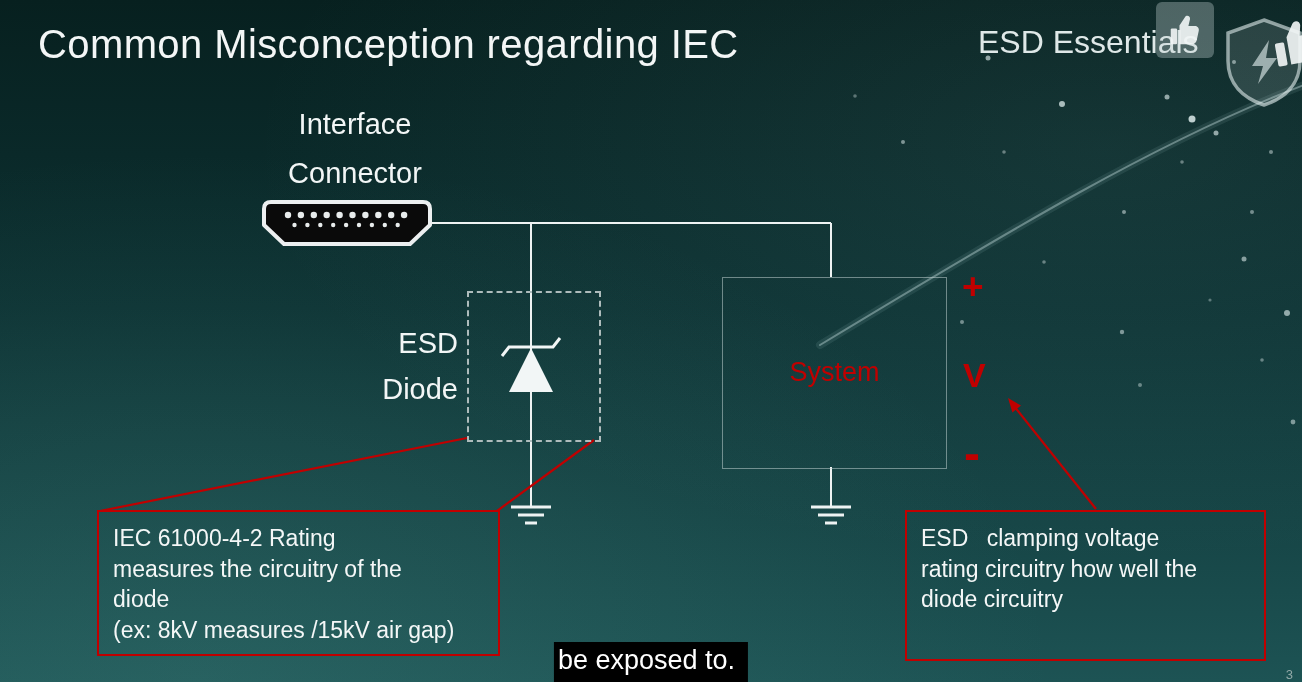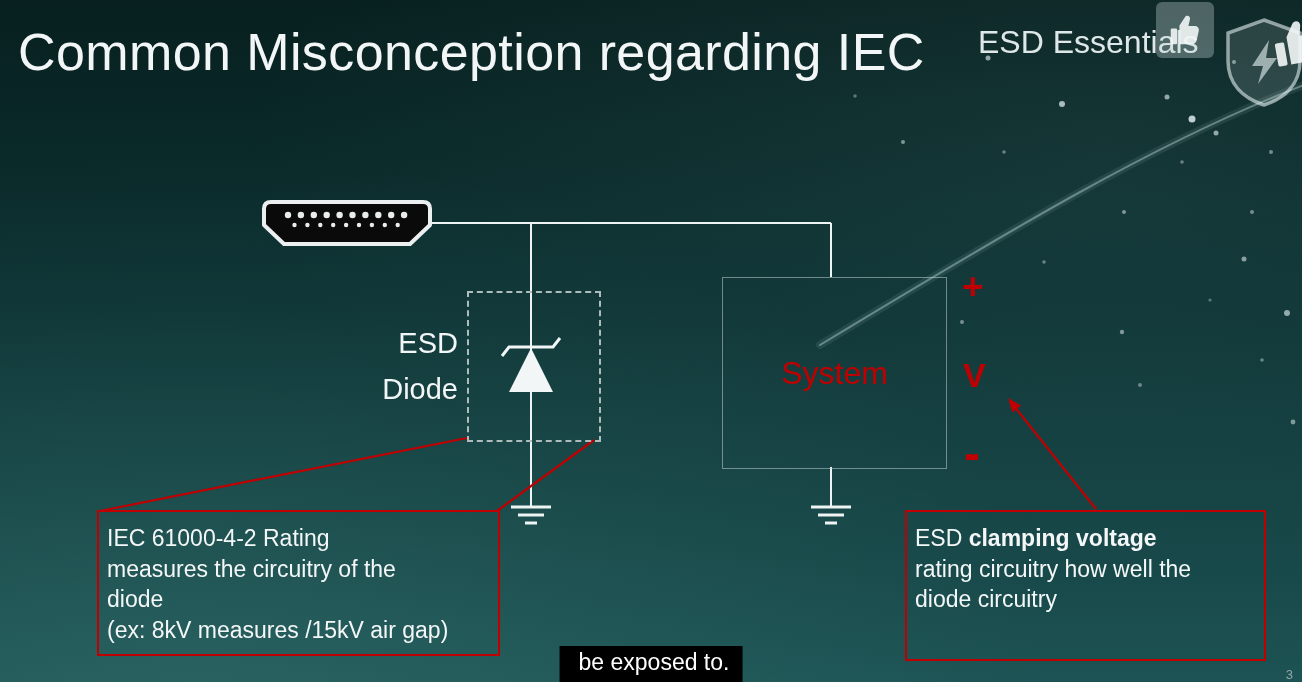--- a/index.html
+++ b/index.html
@@ -18,50 +18,50 @@
   .swoosh{stroke:rgba(215,238,238,0.38);stroke-width:2;fill:none;stroke-linecap:round;}
   .swoosh-glow{stroke:rgba(190,230,230,0.10);stroke-width:8;fill:none;stroke-linecap:round;}
   .star{fill:#eaf6f6;}
   .wire{stroke:#eef3f3;stroke-width:2;fill:none;}
   .gnd{stroke:#eef3f3;stroke-width:3;}
   .whitefill{fill:#f2f6f6;}
   .zener{stroke:#f2f6f6;stroke-width:3;fill:none;}
   .redline{stroke:var(--accent-red,#c00000);stroke-width:2.2;fill:none;}
   .redfill{fill:var(--accent-red,#c00000);}
 
-  .title{left:18px;top:22px;font-size:52px;letter-spacing:0.4px;color:#f3f6f6;white-space:nowrap;}
+  .title{left:38px;top:22px;font-size:40px;letter-spacing:0.4px;color:#f3f6f6;white-space:nowrap;}
   .brand{left:978px;top:24px;font-size:32px;color:#dfe8e8;white-space:nowrap;}
   .like-box{left:1156px;top:2px;width:58px;height:56px;border-radius:6px;
     background:rgba(198,212,212,0.35);display:flex;align-items:center;justify-content:center;}
   .shield{left:1222px;top:16px;opacity:0.78;}
   .edge-icon{left:1270px;top:0px;opacity:0.9;transform:rotate(-10deg);}
 
   .conn-label{left:255px;top:100px;width:200px;text-align:center;font-size:29px;line-height:1.68;color:#f2f6f6;}
   .hdmi{left:261px;top:200px;}
 
   .dashed-box{left:467px;top:291px;width:130px;height:147px;border:2px dashed #aebcbc;}
   .esd-label{left:338px;top:320px;width:120px;text-align:right;font-size:29px;line-height:1.6;color:#f2f6f6;}
 
   .system-box{left:722px;top:277px;width:223px;height:190px;border:1px solid rgba(190,205,205,0.55);
     display:flex;flex-direction:column;align-items:center;justify-content:center;}
-  .system-box div{color:var(--accent-red,#c00000);font-size:32px;line-height:1.4;}
+  .system-box div{color:var(--accent-red,#c00000);font-size:27px;line-height:1.4;}
 
   .vmark{color:var(--accent-red,#c00000);font-weight:bold;}
   .v-plus{left:962px;top:266px;font-size:37px;}
   .v-v{left:963px;top:356px;font-size:34px;}
   .v-minus{left:964px;top:426px;font-size:48px;}
 
   .callout{border:2px solid var(--accent-red,#c00000);color:#f4f7f7;font-size:23px;line-height:1.33;
-    padding:11px 8px;box-sizing:border-box;}
+    padding:11px 14px;box-sizing:border-box;}
   .callout-left{left:97px;top:510px;width:403px;height:146px;}
   .callout-right{left:905px;top:510px;width:361px;height:151px;}
-  .callout b{font-weight:bold;}
+  .callout b{font-weight:normal;margin-left:12px;}
 
   .caption{left:50%;bottom:0;transform:translateX(-50%);background:#000;color:#fff;
-    font-size:23px;padding:3px 13px 6px 19px;white-space:nowrap;}
+    font-size:27px;padding:3px 13px 6px 4px;white-space:nowrap;}
   .page-num{right:9px;bottom:0;font-size:13px;color:#92a9a8;}
 </style>
 </head>
 <body>
 
 <div class="stage">
 
   <svg class="decor" width="1302" height="682">
     <path class="swoosh-glow" d="M1304 85 C 1160 140, 1010 230, 820 345"></path>
     <path class="swoosh" d="M1304 85 C 1160 140, 1010 230, 820 345"></path>
@@ -139,20 +139,24 @@
   <svg class="abs shield" width="84" height="92" viewBox="0 0 84 92">
     <path d="M42 4 L78 17 V45 C78 68 63 82 42 89 C21 82 6 68 6 45 V17 Z" fill="rgba(240,248,248,0.16)" stroke="rgba(235,245,245,0.75)" stroke-width="3.5"></path>
     <polygon points="47,24 30,50 41,50 36,68 55,42 44,42" fill="rgba(235,245,245,0.8)"></polygon>
   </svg>
 
   <svg class="abs edge-icon" width="56" height="84" viewBox="0 0 48 48">
     <rect x="4" y="22" width="8" height="20" rx="1.5" fill="#f4f8f8"></rect>
     <path d="M15 42 h16 c3 0 5.2-2 5.8-5 l2.6-12 c0.7-3-1.5-6-4.6-6 h-8.5 l2-8.5 c0.9-4-4.2-6-6.4-2.7 l-6.9 10.4 -0.0 4 z" fill="#f4f8f8"></path>
   </svg>
 
+  <div class="abs conn-label">
+    <div>Interface</div>
+    <div>Connector</div>
+  </div>
 
   <svg class="abs hdmi" width="172" height="47" viewBox="0 0 172 47">
     <path d="M10 2 H162 Q169 2 169 9 V25 L149 44 H23 L3 25 V9 Q3 2 10 2 Z" fill="#0a0a0a" stroke="#eceff0" stroke-width="4" stroke-linejoin="round"></path>
     <g fill="#e8ecec">
       <circle cx="27" cy="15" r="3.2"></circle>
         <circle cx="39.9" cy="15" r="3.2"></circle>
         <circle cx="52.8" cy="15" r="3.2"></circle>
       <circle cx="65.7" cy="15" r="3.2"></circle>
         <circle cx="78.6" cy="15" r="3.2"></circle>
         <circle cx="91.5" cy="15" r="3.2"></circle>

